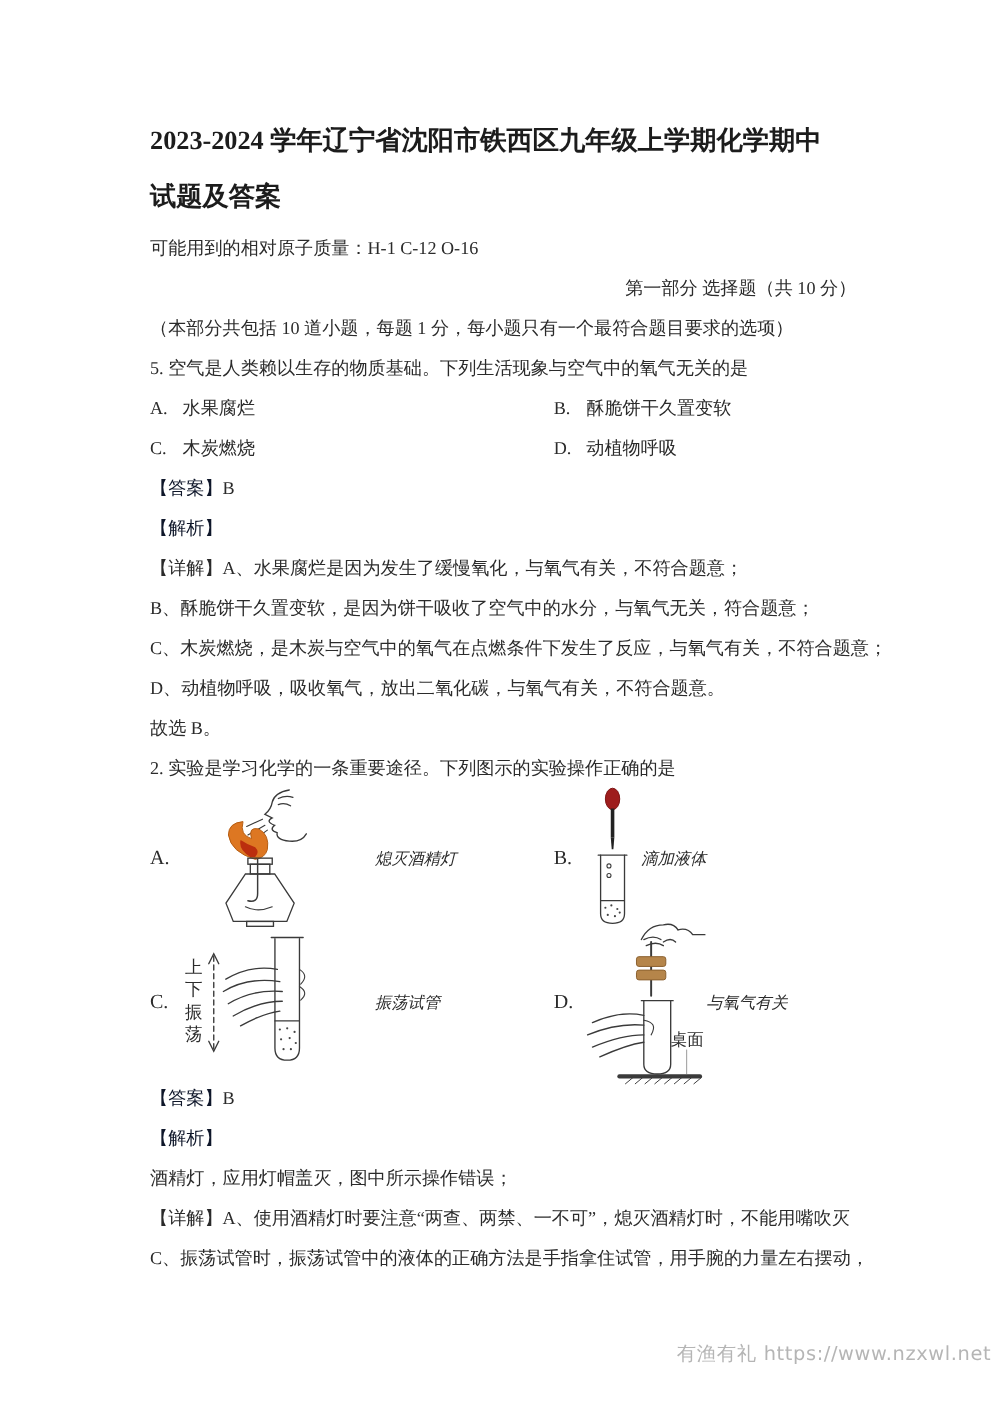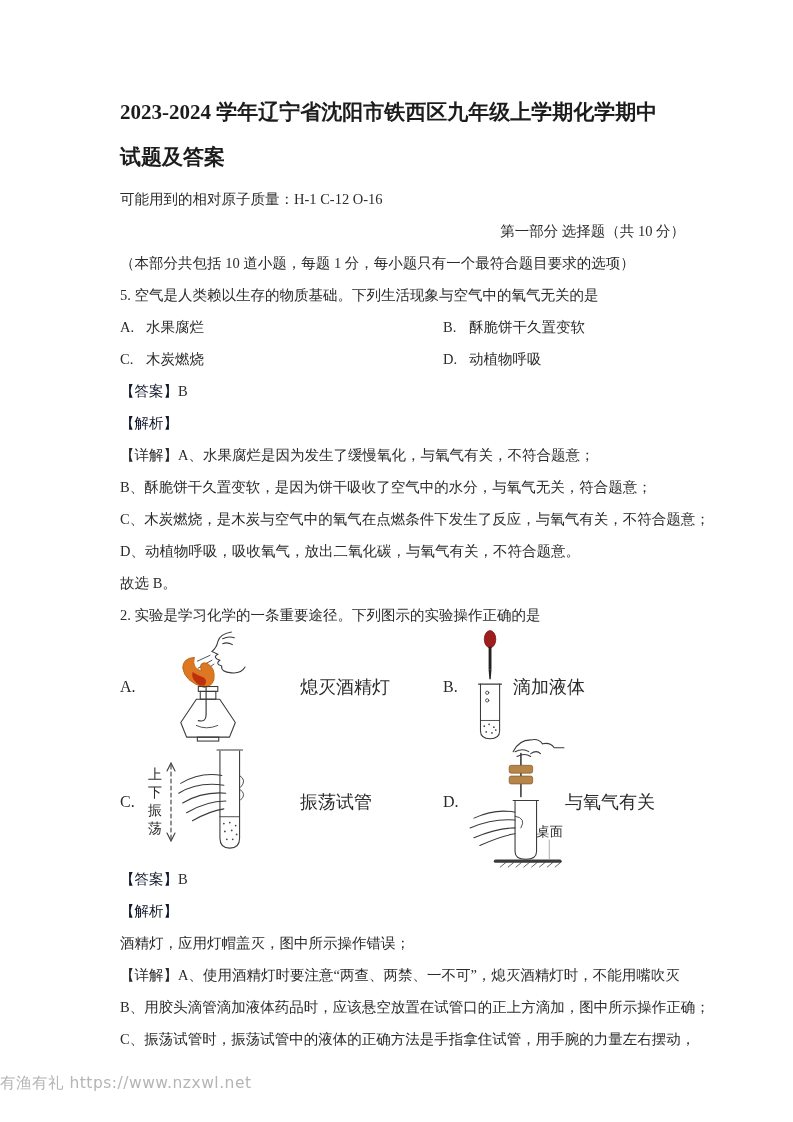--- a/index.html
+++ b/index.html
@@ -38,37 +38,37 @@
   .options-row { display: flex; font-size: 14.5px; line-height: 32px; }
   .opt { display: flex; }
   .opt:first-child { width: 323px; }
   .opt-label { display: inline-block; width: 26px; flex: 0 0 26px; }
   .fig-row { display: flex; }
   .row-ab { height: 108px; margin-top: 2px; }
   .row-cd { height: 122px; }
   .fig-cell { display: flex; align-items: center; }
   .cell-left { width: 323px; }
   .cell-right { flex: 1; }
-  .fig-caption { font-size: 18px; white-space: nowrap; }
+  .fig-caption { font-size: 13px; white-space: nowrap; font-style: italic; }
   .lamp-box { width: 154px; padding-left: 14px; box-sizing: border-box; }
   .dropper-box { width: 44px; }
   .shake-box { width: 154px; display: flex; align-items: center; }
   .shake-chars {
     display: flex; flex-direction: column;
     font-size: 14px; line-height: 18px; width: 18px;
     text-align: center; color: #2b2b2b;
   }
   .stopper-box { width: 96px; }
   svg { display: block; overflow: visible; }
   svg text { font-family: "Liberation Serif", "DejaVu Serif", serif; fill: #2b2b2b; }
   .footer {
     position: absolute;
     left: 0; right: 0;
     bottom: 28px;
-    text-align: left;
+    text-align: right;
     font-family: "DejaVu Sans", "Liberation Sans", sans-serif;
     font-size: 15.5px;
     letter-spacing: 0.5px;
     color: #b5b5b5;
   }
 </style>
 </head>
 <body>
 
 <div class="page">
@@ -273,19 +273,18 @@
           </svg>
         </div>
         <span class="fig-caption">与氧气有关</span>
       </div>
     </div>
 
     <p class="body-line"><span class="tag-blue">【答案】</span><span>B</span></p>
     <p class="body-line"><span class="tag-blue">【解析】</span></p>
     <p class="body-line">酒精灯，应用灯帽盖灭，图中所示操作错误；</p>
     <p class="body-line"><span>【详解】</span><span>A、使用酒精灯时要注意“两查、两禁、一不可”，熄灭酒精灯时，不能用嘴吹灭</span></p>
-    <p class="body-line">B、用胶头滴管滴加液体药品时，应该悬空放置在试管口的正上方滴加，图中所示操作正确；</p>
     <p class="body-line">C、振荡试管时，振荡试管中的液体的正确方法是手指拿住试管，用手腕的力量左右摆动，</p>
 
   </div>
 
   <div class="footer">有渔有礼 https://www.nzxwl.net</div>
 </div>
 
 </body></html>

